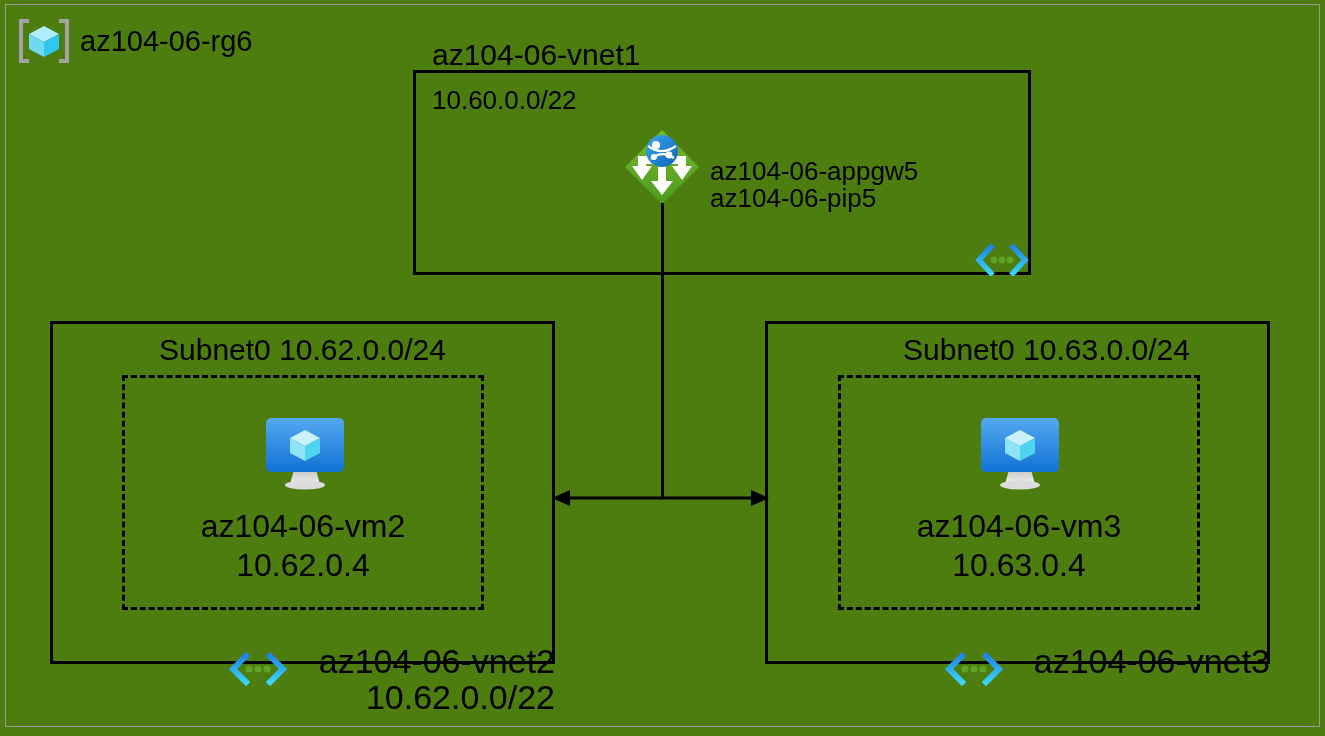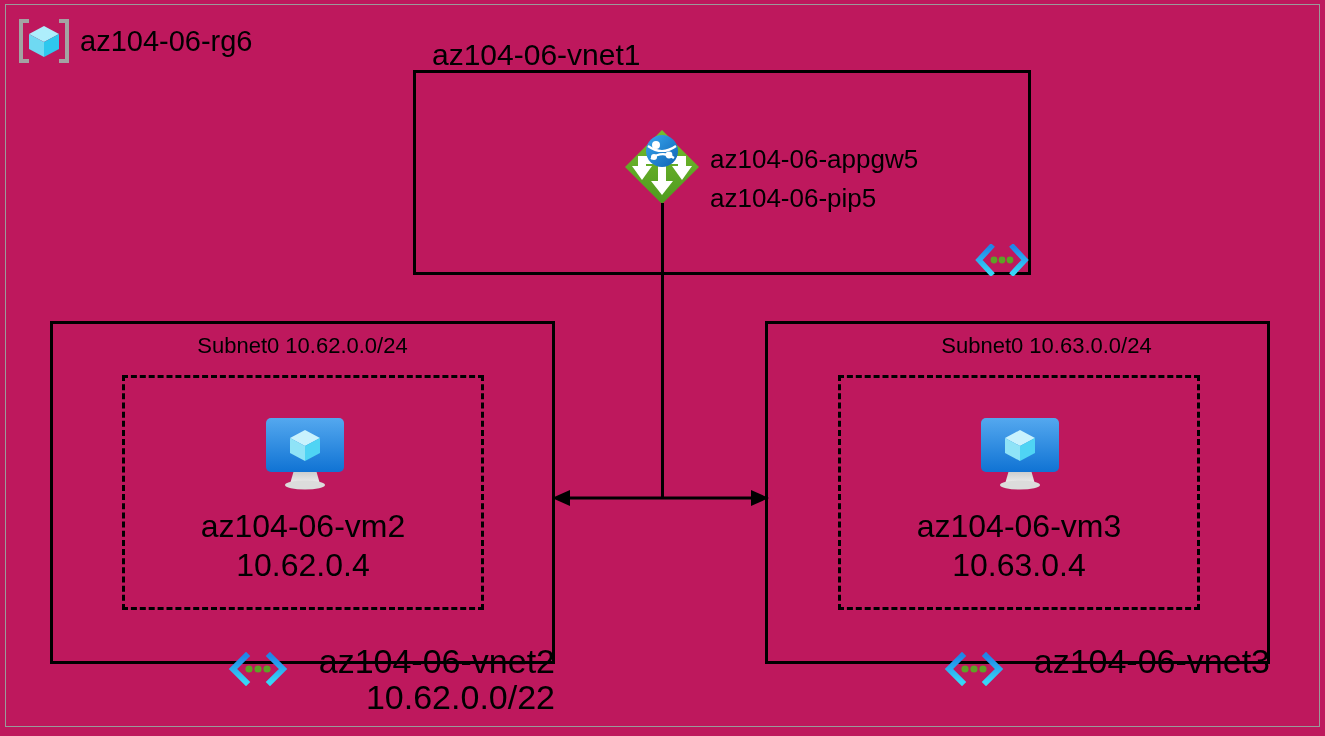--- a/index.html
+++ b/index.html
@@ -9,21 +9,21 @@
     background: #ffffff;
   }
   body {
     font-family: "Liberation Sans", sans-serif;
     color: #000000;
   }
   #canvas {
     position: relative;
     width: 1325px;
     height: 736px;
-    background: #be185d;
+    background: #4d7c0f;
     overflow: hidden;
     box-sizing: border-box;
   }
   
   .outer-frame {
     position: absolute;
     left: 5px;
     top: 4px;
     width: 1315px;
     height: 723px;
@@ -58,21 +58,21 @@
     color: #000;
   }
   .inner-text {
     position: absolute;
     font-size: 26px;
     white-space: nowrap;
     color: #000;
   }
   .subnet-title {
     position: absolute;
-    font-size: 22px;
+    font-size: 30px;
     white-space: nowrap;
     color: #000;
     text-align: center;
   }
   .dashed-box {
     position: absolute;
     border: 3px dashed #000000;
     box-sizing: border-box;
   }
   .vm-label {
@@ -128,20 +128,21 @@
         <polygon points="41,16 41,31 26,39 26,24" fill="#2ec8ee"></polygon>
       </svg>
     </span>
     <span class="rg-label">az104-06-rg6</span>
   </div>
 
   <div class="box-caption-above" style="left:432px; top:38px;">az104-06-vnet1</div>
 
   <div class="box" style="left:413px; top:70px; width:618px; height:205px;"></div>
 
+  <div class="inner-text" style="left:432px; top:85px;">10.60.0.0/22</div>
 
   <div class="icon-box" style="left:620px; top:126px; width:84px; height:82px;">
     <svg width="84" height="82" viewBox="0 0 84 82" xmlns="http://www.w3.org/2000/svg">
       <defs>
         <linearGradient id="gwGreen" x1="0" y1="0" x2="0" y2="1">
           <stop offset="0%" stop-color="#76bc2d"></stop>
           <stop offset="100%" stop-color="#4e9a1f"></stop>
         </linearGradient>
         <linearGradient id="globeBlue" x1="0" y1="0" x2="1" y2="1">
           <stop offset="0%" stop-color="#39a7ee"></stop>
@@ -169,21 +170,21 @@
       <g stroke="#ffffff" stroke-width="2.2" fill="none">
         <path d="M28 20 Q42 30 56 20"></path>
         <path d="M31 33 Q42 24 54 32"></path>
       </g>
       <circle cx="36" cy="19" r="4" fill="#ffffff"></circle>
       <circle cx="49" cy="29" r="3.4" fill="#ffffff"></circle>
       <circle cx="34" cy="31" r="3" fill="#ffffff"></circle>
     </svg>
   </div>
 
-  <div class="gw-label" style="left:710px; top:140px;">az104-06-appgw5</div>
+  <div class="gw-label" style="left:710px; top:152px;">az104-06-appgw5</div>
   <div class="gw-label" style="left:710px; top:179px;">az104-06-pip5</div>
 
   <div class="icon-box" style="left:975px; top:244px; width:54px; height:32px;">
     <svg width="54" height="32" viewBox="0 0 54 32" xmlns="http://www.w3.org/2000/svg">
       <defs>
         <linearGradient id="vnBr1" x1="0" y1="0" x2="0" y2="1">
           <stop offset="0%" stop-color="#1f86e8"></stop>
           <stop offset="100%" stop-color="#37d6f7"></stop>
         </linearGradient>
       </defs>

